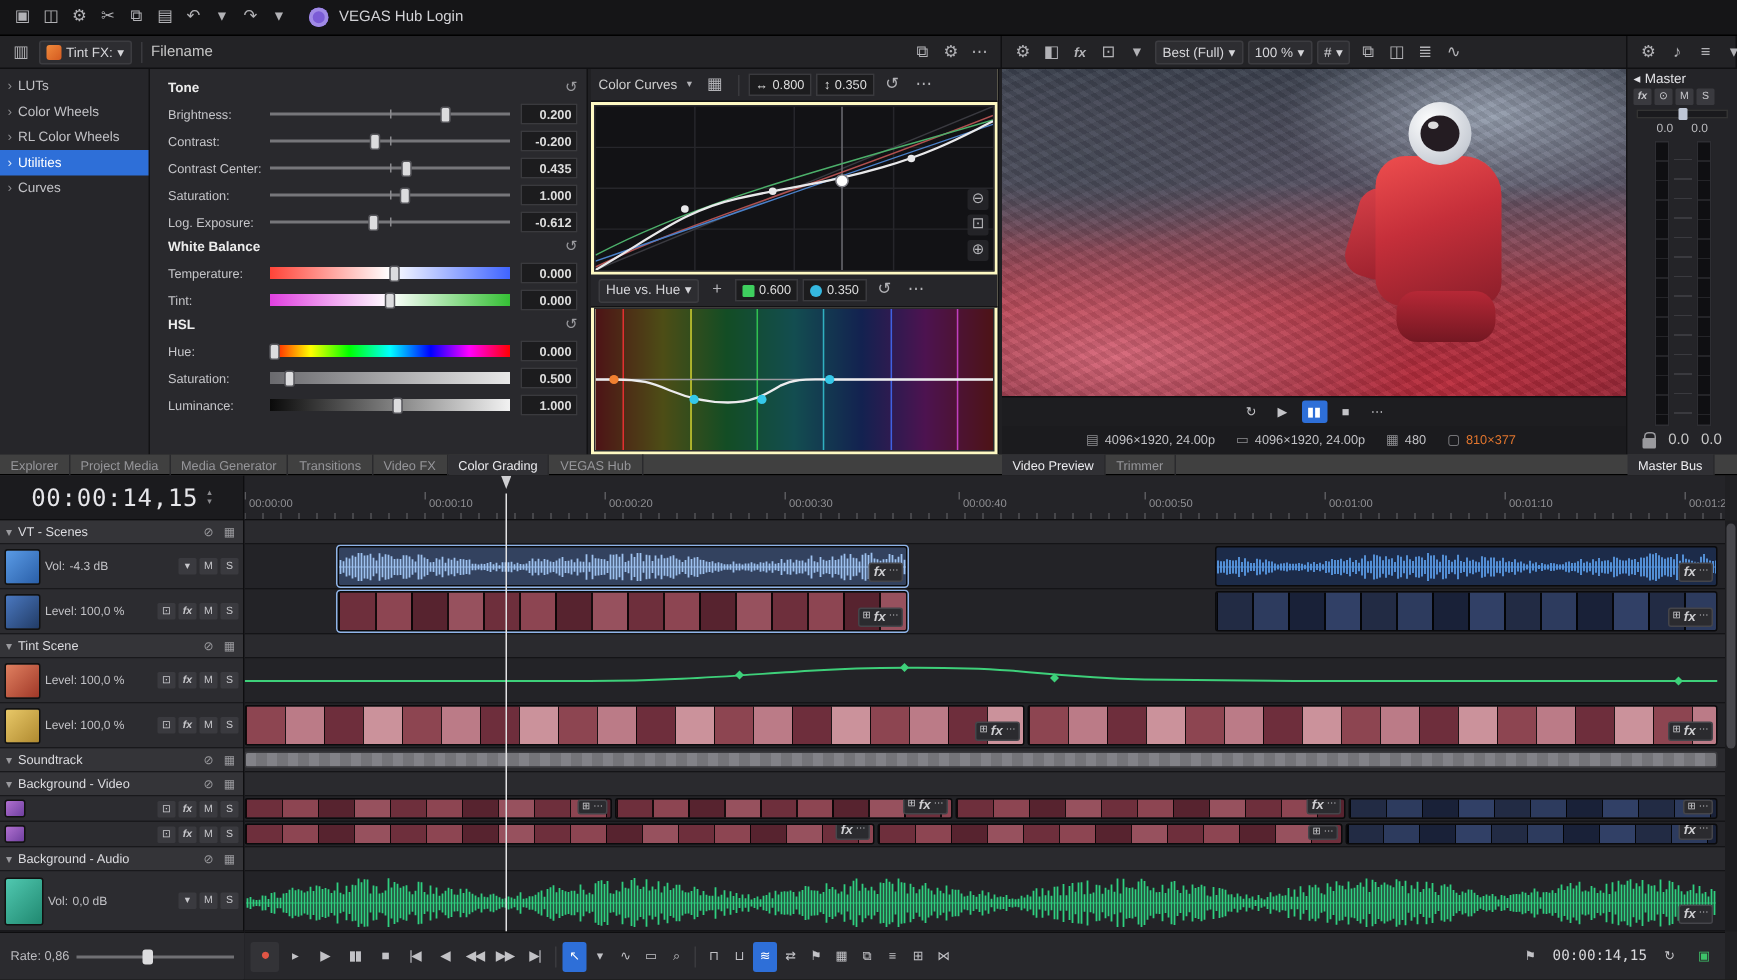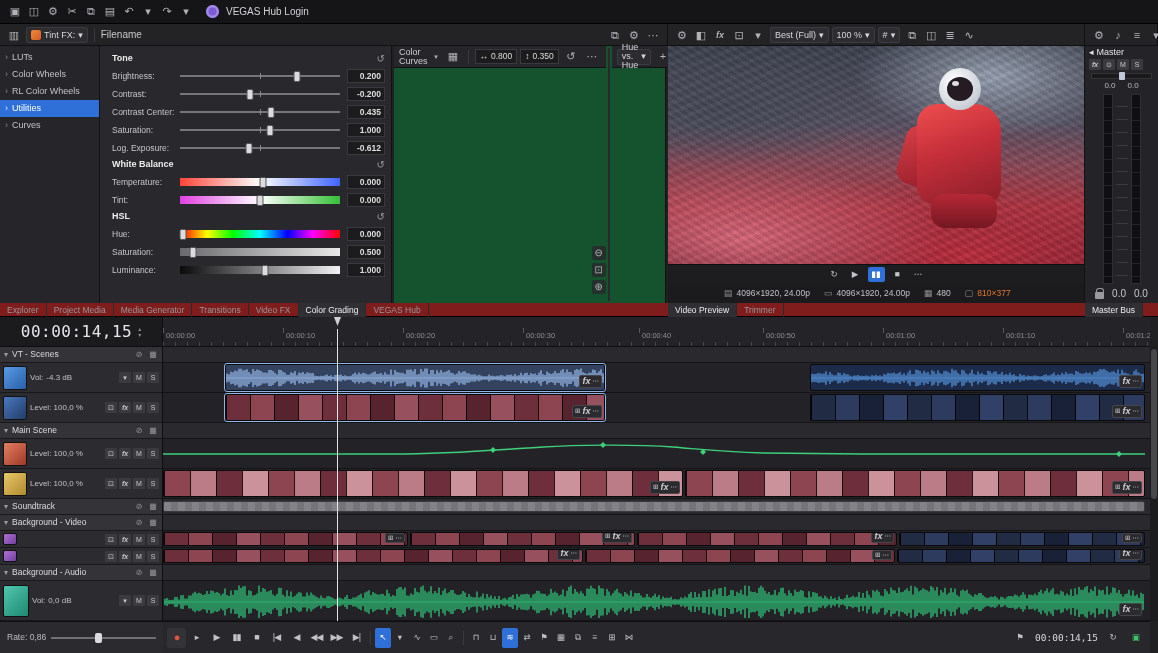--- a/index.html
+++ b/index.html
@@ -55,22 +55,22 @@
   .strack.track-temperature{background:linear-gradient(90deg,#ff4438,#ffffff 50%,#3f64ff);}
   .strack.track-tint{background:linear-gradient(90deg,#e040e0,#ffffff 50%,#35c035);}
   .strack.track-hue{background:linear-gradient(90deg,#f00,#ff0 17%,#0f0 33%,#0ff 50%,#00f 67%,#f0f 83%,#f00);}
   .strack.track-saturation{background:linear-gradient(90deg,#6a6a6e,#e8e8e8);}
   .strack.track-luminance{background:linear-gradient(90deg,#0a0a0a,#f2f2f2);}
   .sthumb{position:absolute;top:2px;width:7px;height:11px;background:#dcdcde;border:1px solid #55555a;
     border-radius:2px;transform:translateX(-50%);}
   .valbox{width:38px;height:14px;background:#1c1c1e;border:1px solid #3a3a3e;color:#dedede;
     font-size:8.5px;display:flex;align-items:center;justify-content:flex-end;padding:0 3px;font-weight:bold;}
 
-  .curves-panel{position:absolute;left:394px;top:46px;width:272px;height:257px;background:#14532d;
-    border-right:1px solid #121214;display:flex;flex-direction:row;}
+  .curves-panel{position:absolute;left:394px;top:46px;width:272px;height:257px;background:#fef9c3;
+    border-right:1px solid #121214;display:flex;flex-direction:column;}
   .panel-toolbar{height:22px;flex:0 0 22px;display:flex;align-items:center;gap:3px;padding:0 5px;
     background:#26262a;border-bottom:1px solid #121214;font-size:9px;color:#cecece;}
   .mini-valbox{display:flex;align-items:center;gap:3px;background:#1c1c1e;border:1px solid #3a3a3e;
     height:15px;padding:0 4px;color:#dedede;font-size:8.5px;}
   .swatch{width:8px;height:8px;border-radius:1px;}
   .swatch.round{border-radius:50%;}
   .curve-area{position:relative;flex:1;background:#121215;margin:2px;border:1px solid #2a2a2e;}
   .curve-area svg{position:absolute;inset:0;width:100%;height:100%;}
   .curve-tools{position:absolute;right:3px;bottom:6px;display:flex;flex-direction:column;gap:3px;z-index:3;}
   .curve-tools .ibtn{min-width:14px;height:14px;font-size:10px;background:rgba(40,40,44,.8);}
@@ -121,21 +121,21 @@
   .meter-wrap{flex:1;display:flex;justify-content:center;gap:3px;padding:2px 0;}
   .meter{width:10px;background:#0f0f12;border:1px solid #2e2e33;
     background-image:repeating-linear-gradient(180deg,transparent 0 12px,#242428 12px 13px);}
   .meter-scale{width:12px;background:repeating-linear-gradient(180deg,transparent 0 12px,#3a3a3f 12px 13px);}
   .mp-bottom{display:flex;align-items:center;gap:8px;justify-content:center;padding-bottom:2px;}
   .lock{width:9px;height:7px;background:#9a9a9e;border-radius:1px;position:relative;margin-top:4px;}
   .lock::before{content:"";position:absolute;left:1px;top:-4px;width:6px;height:4px;
     border:1.5px solid #9a9a9e;border-bottom:none;border-radius:3px 3px 0 0;}
 
   
-  .tabrow{position:absolute;left:0;top:303px;width:1158px;height:14px;background:#7f1d1d;
+  .tabrow{position:absolute;left:0;top:303px;width:1158px;height:14px;background:#404040;
     border-bottom:1px solid #000;font-size:8.5px;color:#96969a;}
   .tabgroup{position:absolute;top:0;height:14px;display:flex;}
   .tab{padding:0 7px;height:14px;display:flex;align-items:center;border-right:1px solid #2a2a2d;white-space:nowrap;}
   .tab.active{background:#303034;color:#ececf0;}
 
   
   .timeline{position:absolute;left:0;top:317px;width:1158px;height:336px;background:#202023;}
   .tl-left{position:absolute;left:0;top:0;width:163px;height:336px;background:#2b2b2f;border-right:1px solid #0e0e10;}
   .big-timecode{height:30px;background:#1b1b1e;border-bottom:1px solid #0e0e10;display:flex;
     align-items:center;justify-content:center;gap:6px;}
@@ -627,21 +627,21 @@
             </div>
             <div class="t-btns">
               <span class="tbtn">⊡</span>
               <span class="tbtn fx-it">fx</span>
               <span class="tbtn">M</span>
               <span class="tbtn">S</span>
             </div>
           </div>
           <div class="group-h">
             <span class="gh-caret">▾</span>
-            <span class="gh-name">Main Scene</span>
+            <span class="gh-name">Tint Scene</span>
             <span class="spacer"></span>
             <span class="gh-ic">⊘</span>
             <span class="gh-ic">▦</span>
           </div>
           <div class="track-h" style="height: 30px;">
             <div class="thumb th30 thumb-video-red"></div>
             <div class="t-col">
               <span class="t-label">Level: 100,0 %</span>
             </div>
             <div class="t-btns">

